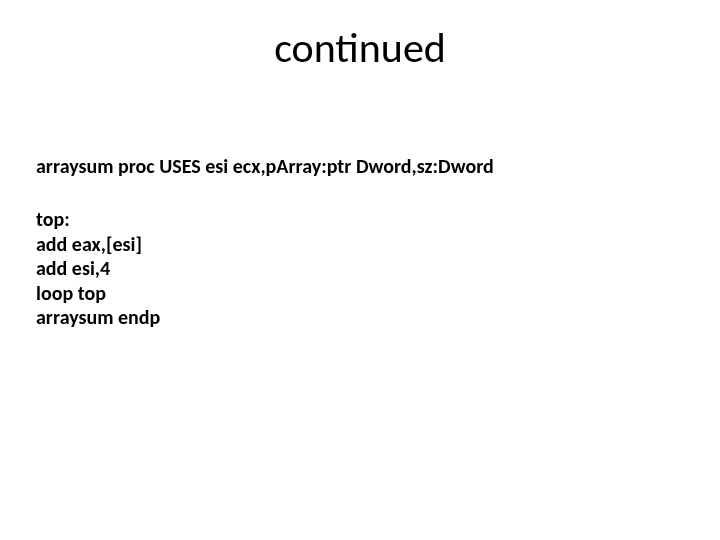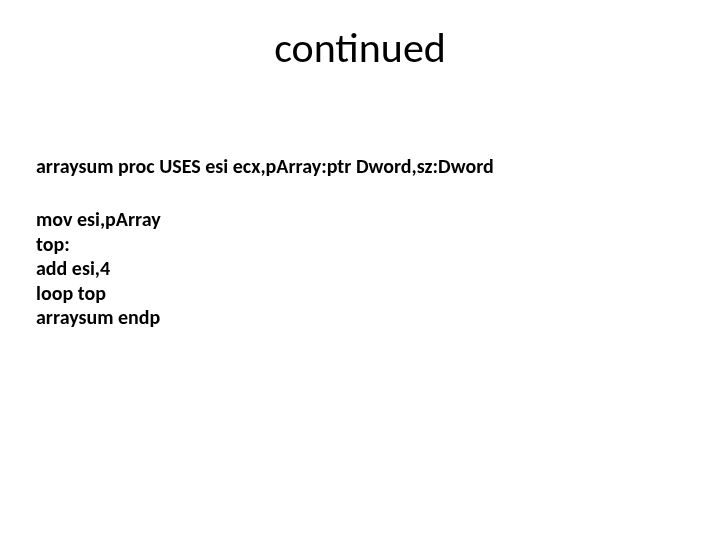--- a/index.html
+++ b/index.html
@@ -49,20 +49,20 @@
 </head>
 <body>
 
 <div class="slide">
 
   <div class="title">continued</div>
 
   <div class="body">
     <div class="line">arraysum proc USES esi ecx,pArray:ptr Dword,sz:Dword</div>
     <div class="spacer"></div>
-    <div class="line">mov esi,pArray</div>
     <div class="line">top:</div>
+    <div class="line">add eax,[esi]</div>
     <div class="line">add esi,4</div>
     <div class="line">loop top</div>
     <div class="line">arraysum endp</div>
   </div>
 
 </div>
 
 </body></html>

